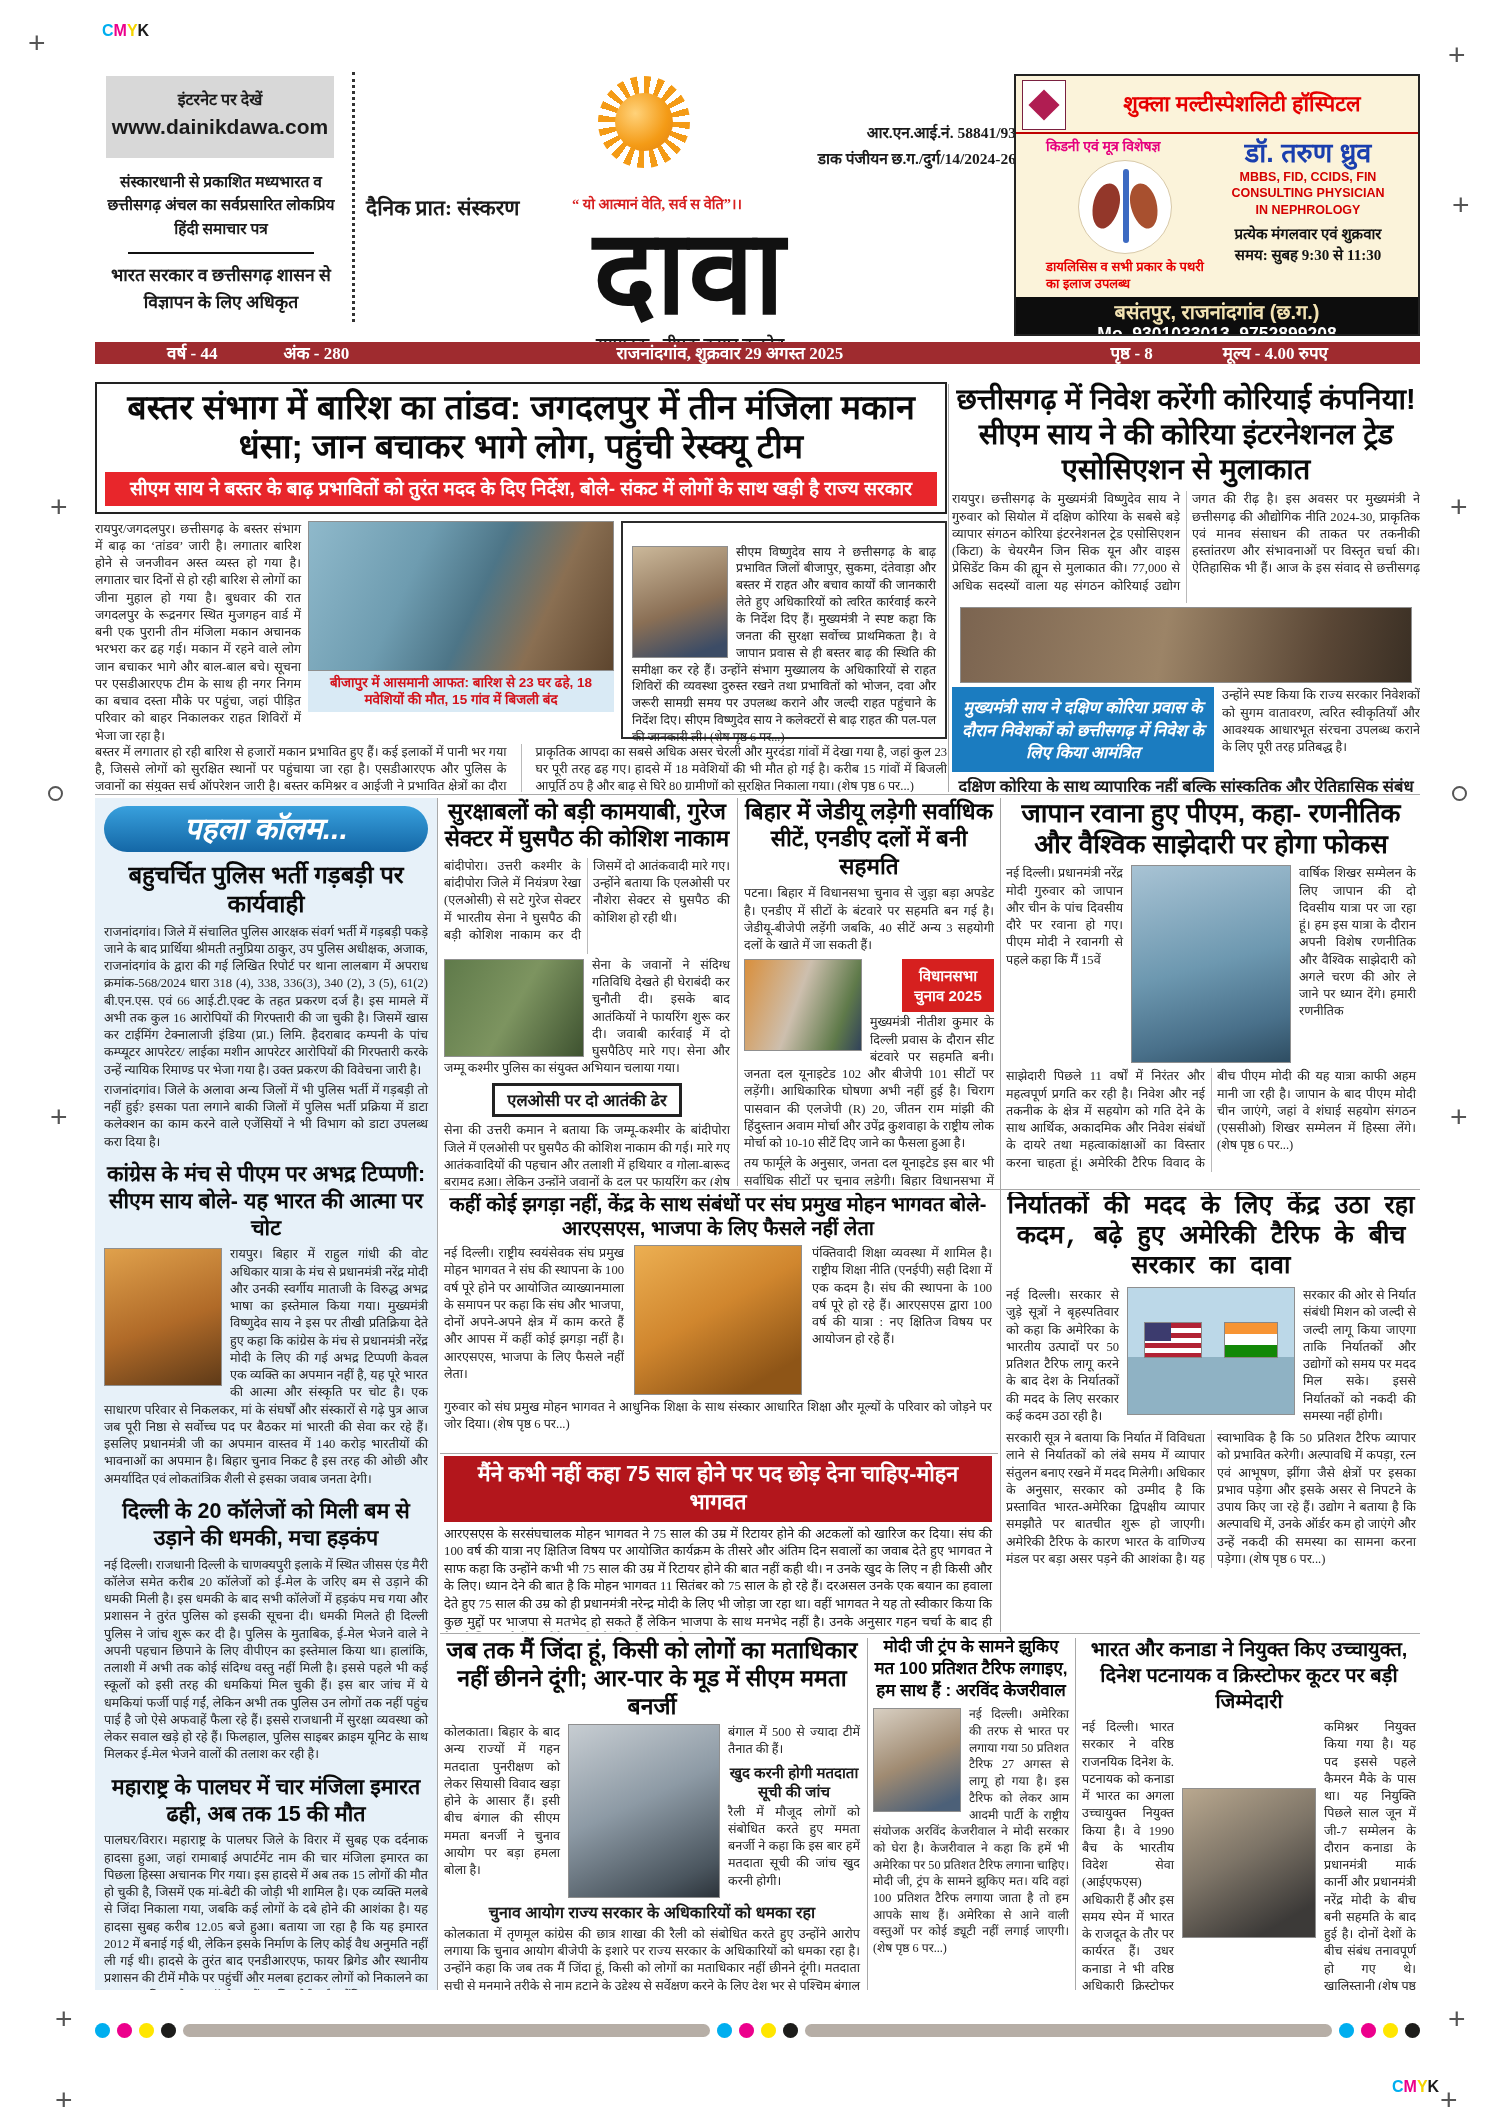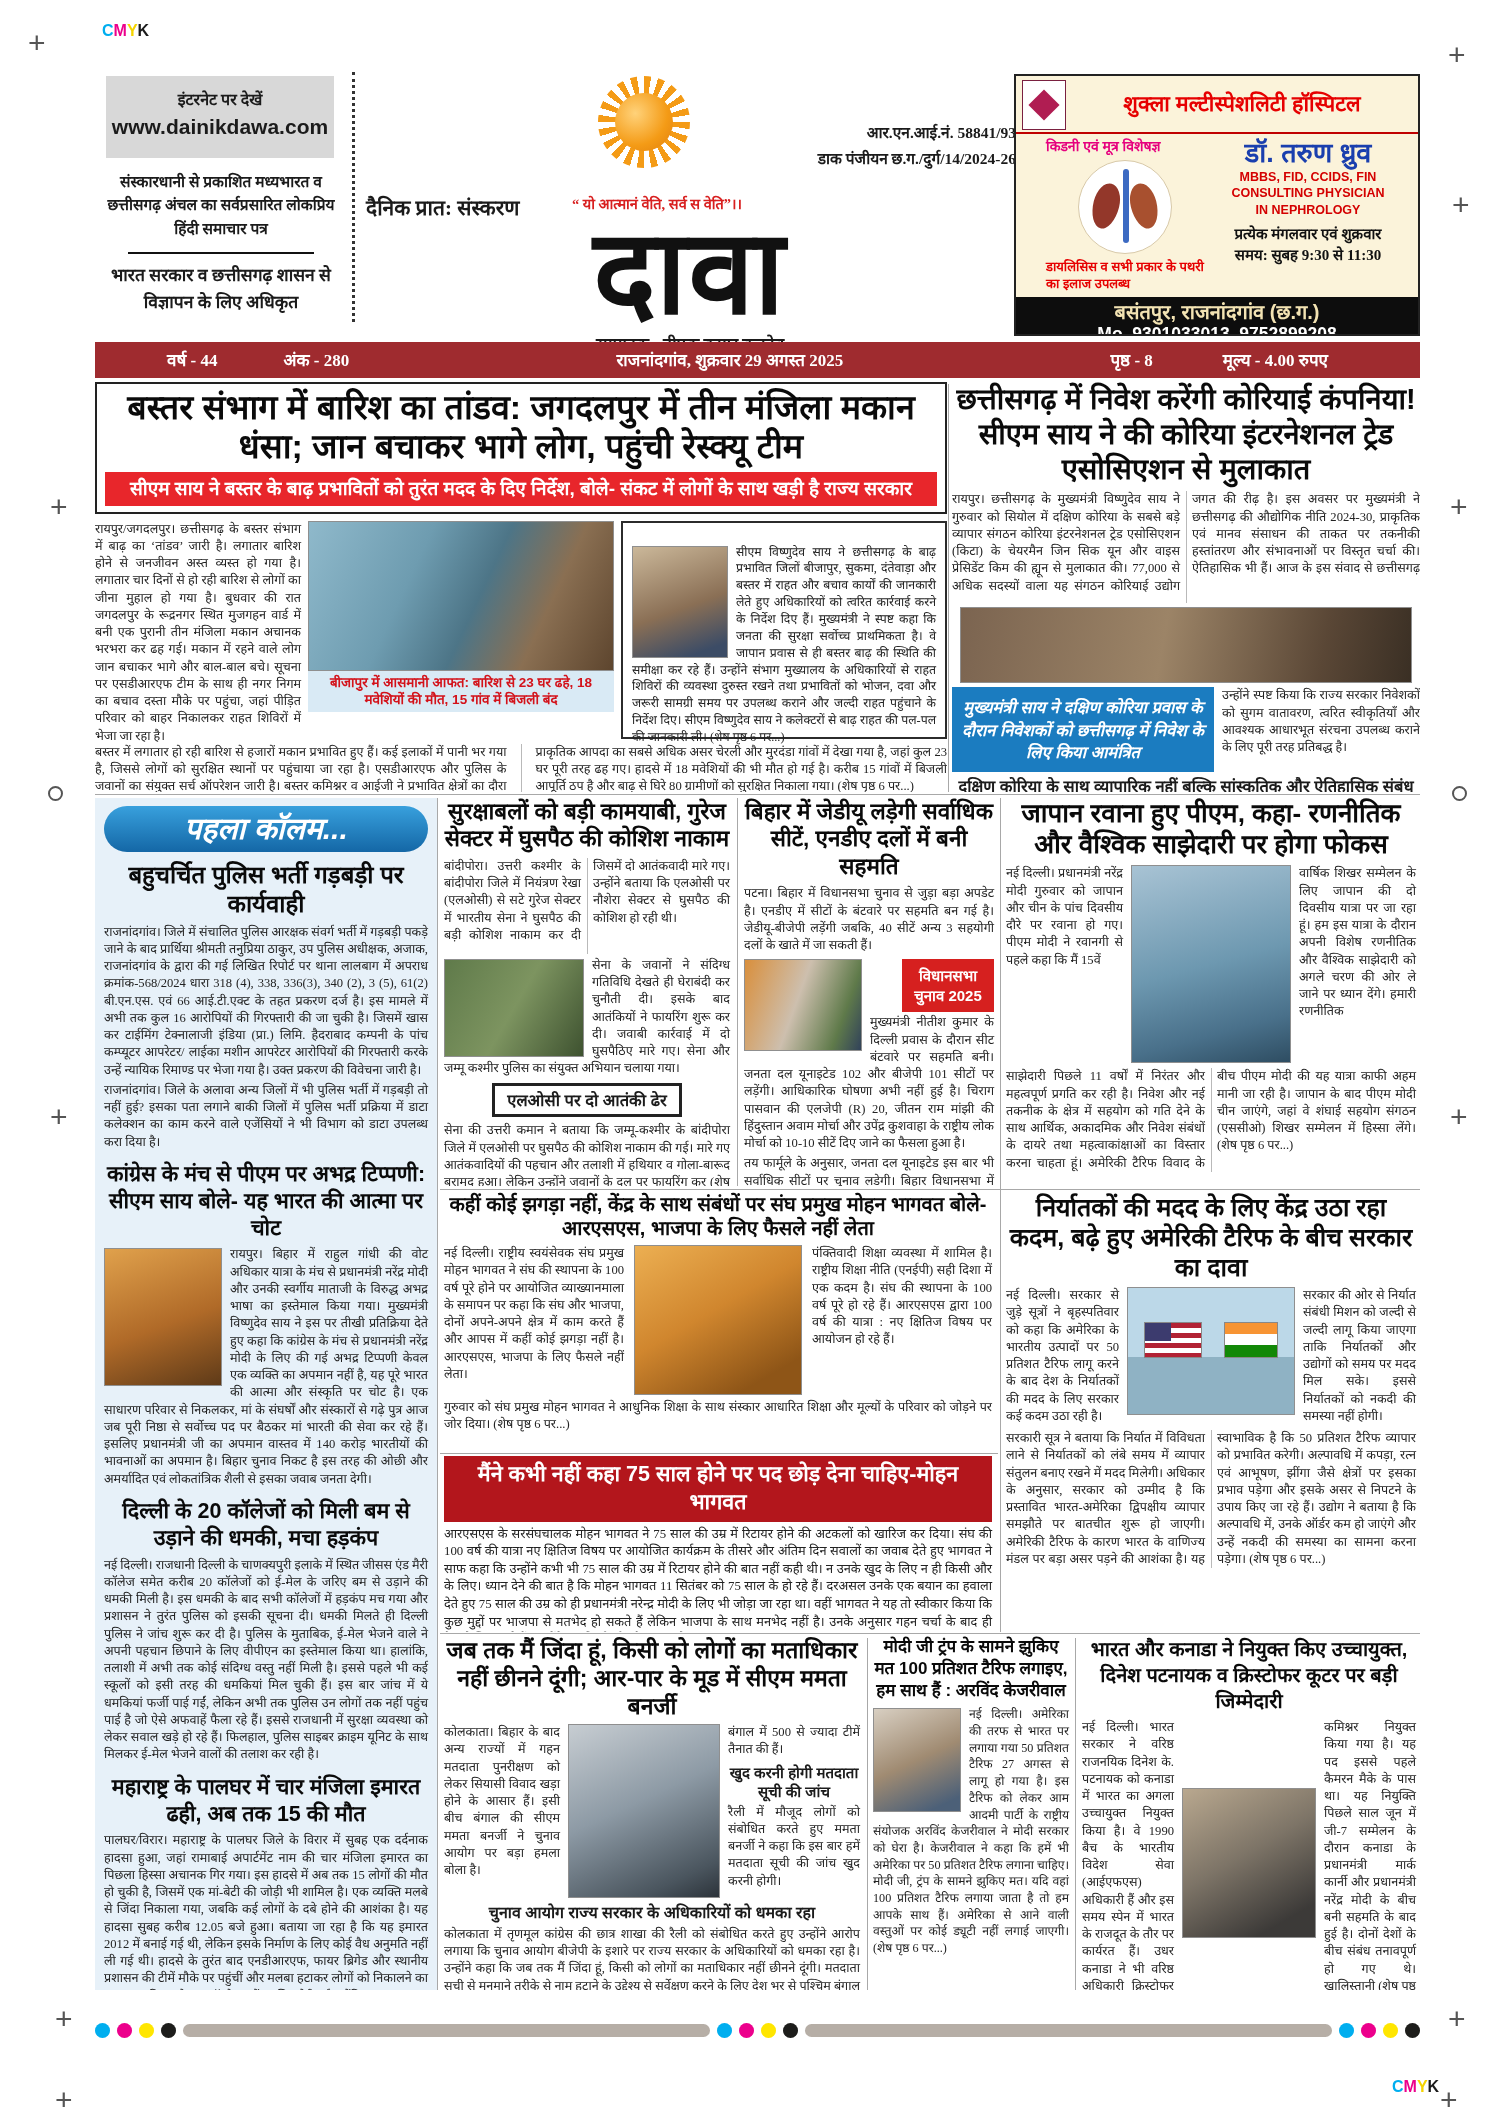--- a/index.html
+++ b/index.html
@@ -57,21 +57,21 @@
   .hosp-serv { color:#e60000; font:900 13px/1.3 "Liberation Sans",sans-serif; }
   .hosp-right { flex:1; text-align:center; }
   .hosp-doc { color:#1a3fae; font:900 27px/1.15 "Liberation Sans",sans-serif; }
   .hosp-q { color:#d40000; font:800 12.5px/1.3 "Liberation Sans",sans-serif; }
   .hosp-d { font:800 15px/1.4 "Liberation Serif",serif; color:#111; }
   .hosp-addr { background:#0d0d0d; text-align:center; padding:3px 0 4px; }
   .hosp-a1 { color:#f3e3b3; font:900 20px/1.2 "Liberation Sans",sans-serif; }
   .hosp-a2 { color:#fff; font:800 17.5px/1.2 "Liberation Sans",sans-serif; }
 
   
-  .dateline { left:95px; top:342px; width:1325px; height:36px; background:#9f2b2f; color:#fff;
+  .dateline { left:95px; top:342px; width:1325px; height:22px; background:#9f2b2f; color:#fff;
               display:flex; align-items:center; font:700 17px/1 "Liberation Serif",serif; }
   .dateline span { white-space:nowrap; }
 
   
   .story { position:absolute; overflow:hidden; }
   .flood { left:95px; top:382px; width:852px; height:410px; }
   .flood-headbox { border:2px solid #222; padding:4px 8px 6px; }
   .flood-hl { font-size:34px; line-height:1.16; }
   .subhead-red { background:#e8262b; color:#fff; font:800 19px/1.25 "Liberation Sans",sans-serif; text-align:center; padding:5px 4px; margin-top:5px; }
   .flood-mid { display:flex; gap:7px; margin-top:7px; height:218px; }
@@ -346,21 +346,21 @@
     <div class="hl" style="font-size:20px; line-height:1.2;">कहीं कोई झगड़ा नहीं, केंद्र के साथ संबंधों पर संघ प्रमुख मोहन भागवत बोले- आरएसएस, भाजपा के लिए फैसले नहीं लेता</div>
     <div class="rss-row">
       <div class="rss-col body-t">नई दिल्ली। राष्ट्रीय स्वयंसेवक संघ प्रमुख मोहन भागवत ने संघ की स्थापना के 100 वर्ष पूरे होने पर आयोजित व्याख्यानमाला के समापन पर कहा कि संघ और भाजपा, दोनों अपने-अपने क्षेत्र में काम करते हैं और आपस में कहीं कोई झगड़ा नहीं है। आरएसएस, भाजपा के लिए फैसले नहीं लेता।</div>
       <div class="rss-photo photo"></div>
       <div class="rss-col body-t">पंक्तिवादी शिक्षा व्यवस्था में शामिल है। राष्ट्रीय शिक्षा नीति (एनईपी) सही दिशा में एक कदम है। संघ की स्थापना के 100 वर्ष पूरे हो रहे हैं। आरएसएस द्वारा 100 वर्ष की यात्रा : नए क्षितिज विषय पर आयोजन हो रहे हैं।</div>
     </div>
     <div class="body-t" style="margin-top:4px;">गुरुवार को संघ प्रमुख मोहन भागवत ने आधुनिक शिक्षा के साथ संस्कार आधारित शिक्षा और मूल्यों के परिवार को जोड़ने पर जोर दिया। (शेष पृष्ठ 6 पर...)</div>
   </div>
 
   <div class="story exp">
-    <div class="hl" style="font-size:25px; line-height:1.2;">निर्यातकों की मदद के लिए केंद्र उठा रहा कदम, बढ़े हुए अमेरिकी टैरिफ के बीच सरकार का दावा</div>
+    <div class="hl" style="font-size:25px; line-height:1.2;font-family:Liberation Mono, monospace;">निर्यातकों की मदद के लिए केंद्र उठा रहा कदम, बढ़े हुए अमेरिकी टैरिफ के बीच सरकार का दावा</div>
     <div class="exp-row">
       <div class="exp-col body-t">नई दिल्ली। सरकार से जुड़े सूत्रों ने बृहस्पतिवार को कहा कि अमेरिका के भारतीय उत्पादों पर 50 प्रतिशत टैरिफ लागू करने के बाद देश के निर्यातकों की मदद के लिए सरकार कई कदम उठा रही है।</div>
       <div class="exp-photo photo">
         <div class="us-flag">
             <div class="us-canton"></div>
           </div>
         <div class="in-flag"></div>
       </div>
       <div class="exp-col body-t">सरकार की ओर से निर्यात संबंधी मिशन को जल्दी से जल्दी लागू किया जाएगा ताकि निर्यातकों और उद्योगों को समय पर मदद मिल सके। इससे निर्यातकों को नकदी की समस्या नहीं होगी।</div>
     </div>

